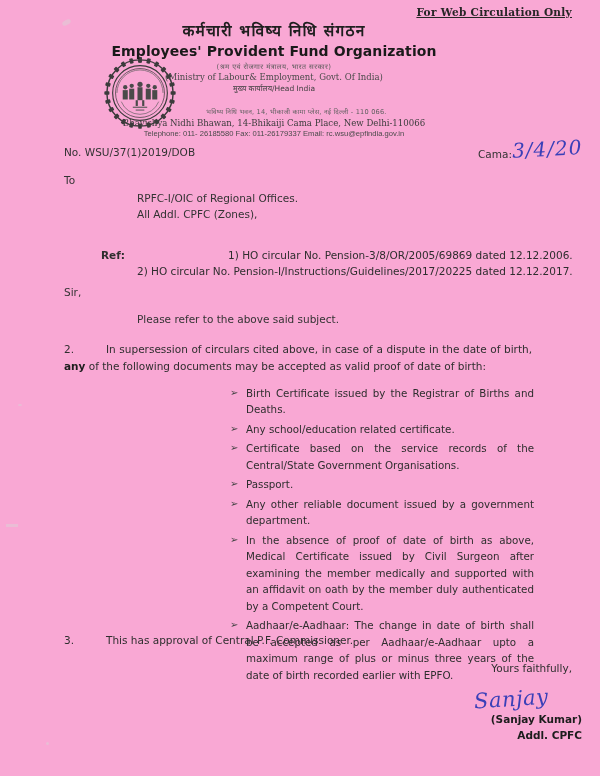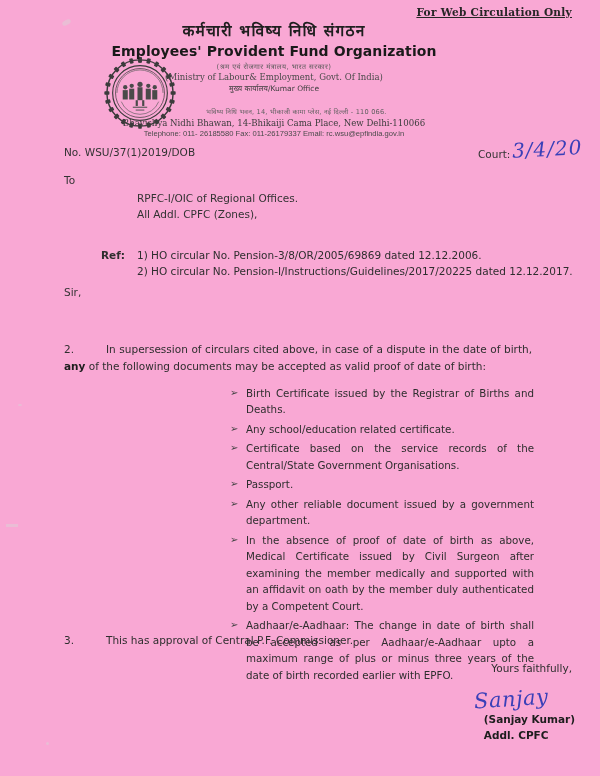--- a/index.html
+++ b/index.html
@@ -158,21 +158,21 @@
 
   .ref-row {
     position: absolute;
     top: 248px;
     left: 101px;
     font-size: 10.5px;
     color: #2e2e2e;
     line-height: 1.5;
   }
   .ref-row .lbl { font-weight: bold; display: inline-block; width: 36px; vertical-align: top; }
-  .ref-row .vals { display: inline-block; }
+  .ref-row .vals { display: inline-block; text-align: right; }
 
   .sir-word {
     position: absolute;
     top: 286px;
     left: 64px;
     font-size: 10.5px;
     color: #333;
   }
   .please-refer {
     position: absolute;
@@ -244,21 +244,22 @@
     font-family: "DejaVu Serif", "Liberation Serif", serif;
     font-size: 21px;
     font-style: italic;
     color: #3a40b8;
     transform: rotate(-4deg);
     letter-spacing: .5px;
   }
   .signer {
     position: absolute;
     top: 712px;
-    right: 25px;
+    right: 18px;
+    text-align: right;
     font-size: 10.5px;
     font-weight: bold;
     color: #1d1d1d;
     line-height: 1.5;
   }
 
   
   .artifact { position: absolute; background: #d8d8d8; opacity: .45; }
   .a1 { top: 20px; left: 62px; width: 9px; height: 5px; border-radius: 50%; transform: rotate(-25deg); }
   .a2 { top: 404px; left: 18px; width: 4px; height: 2px; border-radius: 50%; }
@@ -340,45 +341,46 @@
         <rect x="44" y="73" width="12" height="1.4"></rect>
       </g>
     </svg>
   </div>
 
   <div class="header">
     <div class="hindi-title">कर्मचारी भविष्य निधि संगठन</div>
     <div class="eng-title">Employees' Provident Fund Organization</div>
     <div class="hindi-ministry">(श्रम एवं रोजगार मंत्रालय, भारत सरकार)</div>
     <div class="eng-ministry">(Ministry of Labour&amp; Employment, Govt. Of India)</div>
-    <div class="hindi-ho">मुख्य कार्यालय/Kumar Office</div>
+    <div class="hindi-ho">मुख्य कार्यालय/Head India</div>
     <div class="hindi-addr">भविष्य निधि भवन, 14, भीकाजी कामा प्लेस, नई दिल्ली - 110 066.</div>
     <div class="eng-addr">Bhavishya Nidhi Bhawan, 14-Bhikaiji Cama Place, New Delhi-110066</div>
     <div class="eng-tel">Telephone: 011- 26185580 Fax: 011-26179337 Email: rc.wsu@epfindia.gov.in</div>
   </div>
 
   <div class="refno">No. WSU/37(1)2019/DOB</div>
-  <div class="date-label">Court:</div>
+  <div class="date-label">Cama:</div>
   <div class="date-hand">3/4/20</div>
 
   <div class="to-word">To</div>
   <div class="addressee">
     <div>RPFC-I/OIC of Regional Offices.</div>
     <div>All Addl. CPFC (Zones),</div>
   </div>
 
 
   <div class="ref-row">
     <span class="lbl">Ref:</span><span class="vals">
       <div>1) HO circular No. Pension-3/8/OR/2005/69869 dated 12.12.2006.</div>
       <div>2) HO circular No. Pension-I/Instructions/Guidelines/2017/20225 dated 12.12.2017.</div>
     </span>
   </div>
 
   <div class="sir-word">Sir,</div>
+  <div class="please-refer">Please refer to the above said subject.</div>
 
   <div class="para2">
     <span class="num">2.</span><span>In supersession of circulars cited above, in case of a dispute in the date of birth, </span><b>any</b><span> of the following documents may be accepted as valid proof of date of birth:</span>
   </div>
 
   <div class="doclist">
     <div class="doc-item">
       <span class="doc-bullet">➢</span>
       <span class="doc-text">Birth Certificate issued by the Registrar of Births and Deaths.</span>
     </div>

